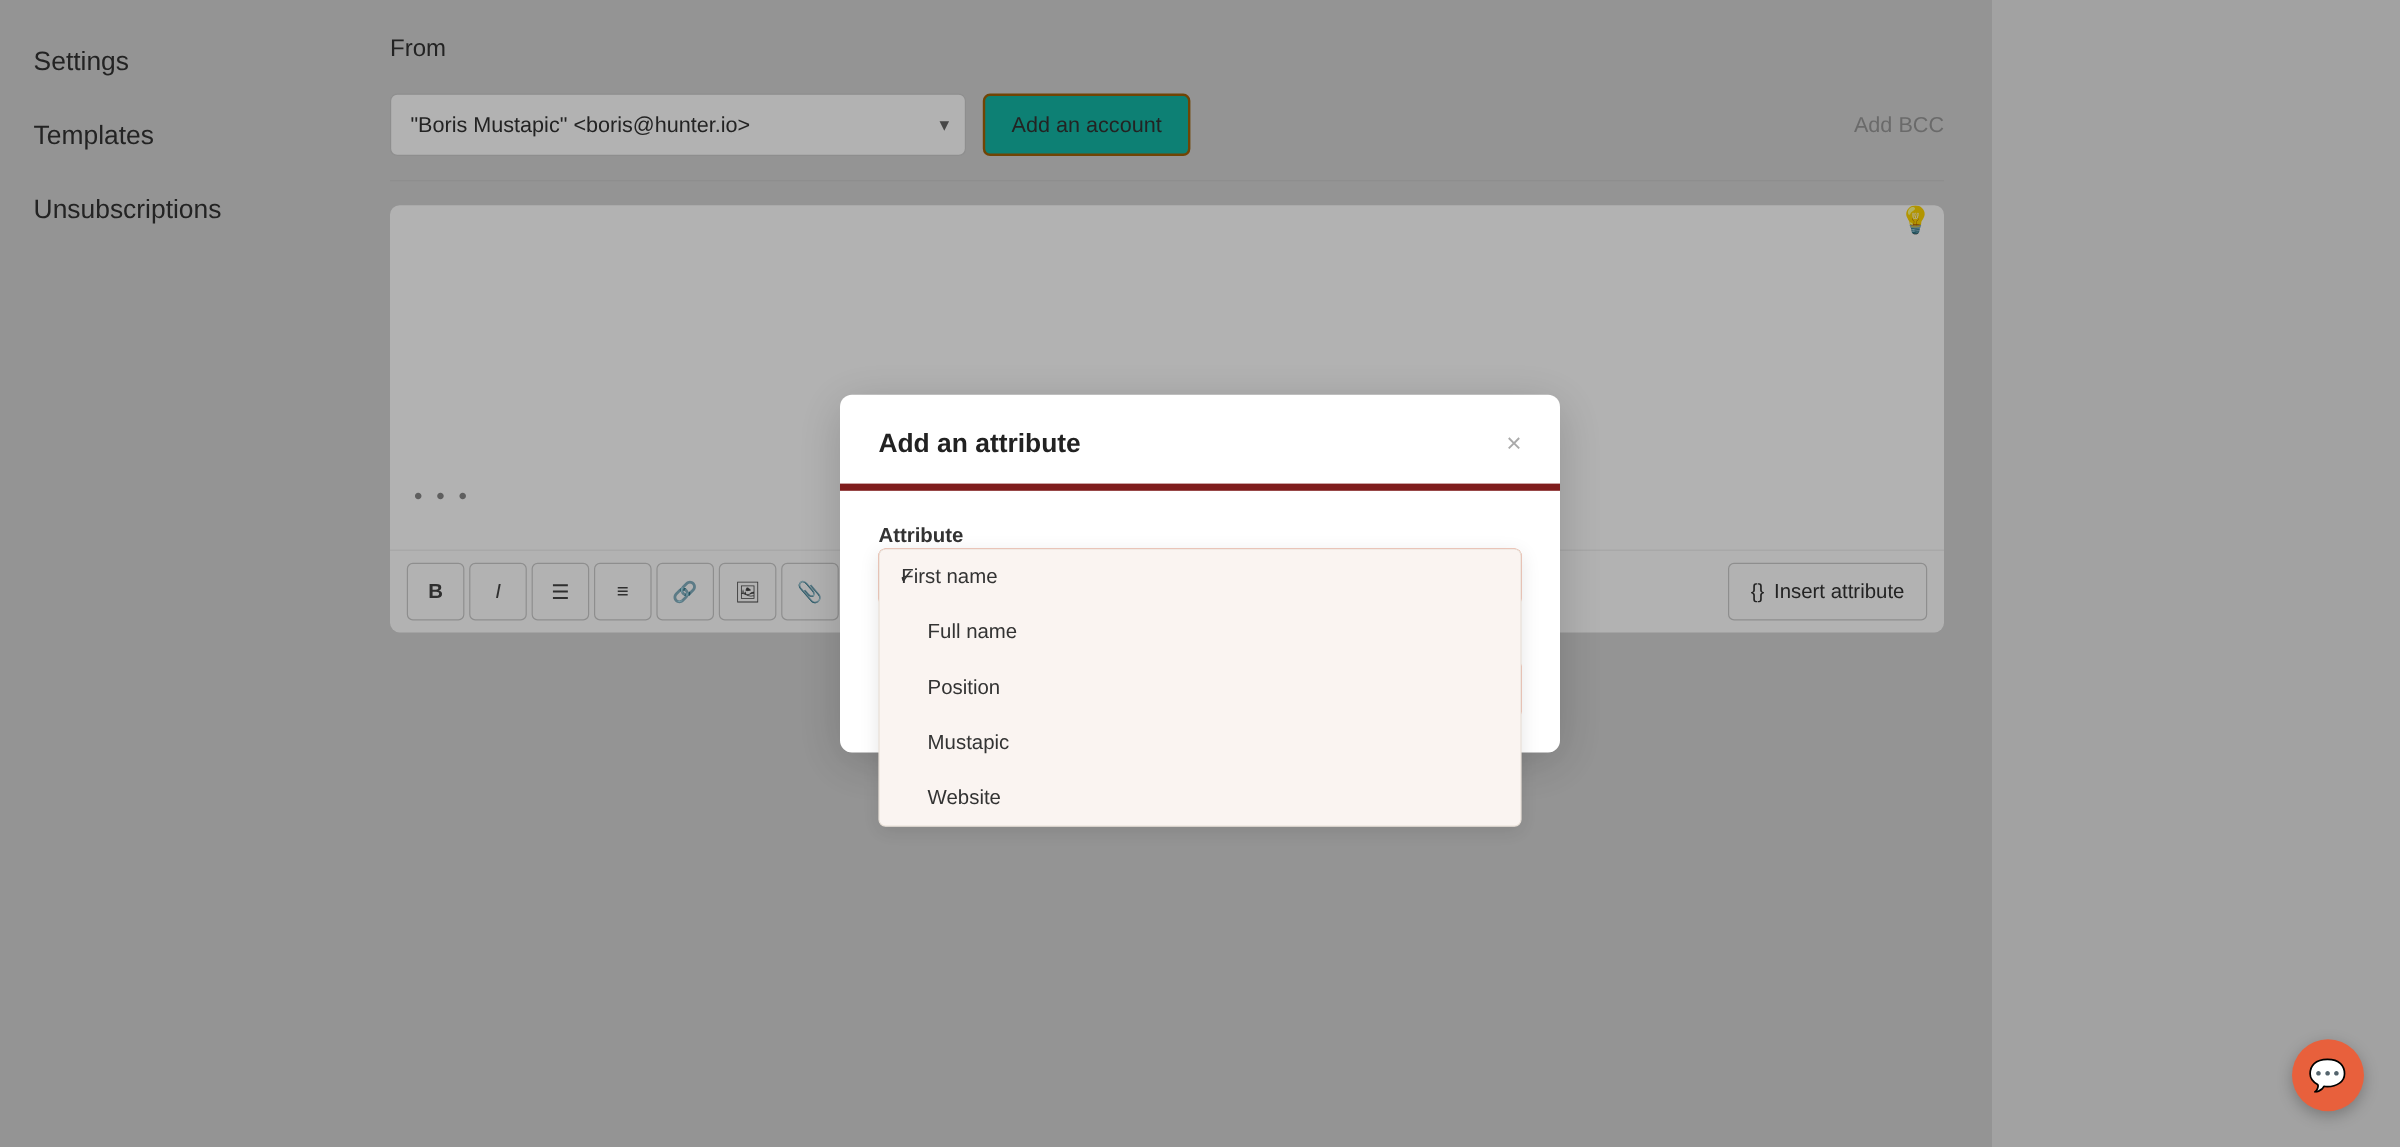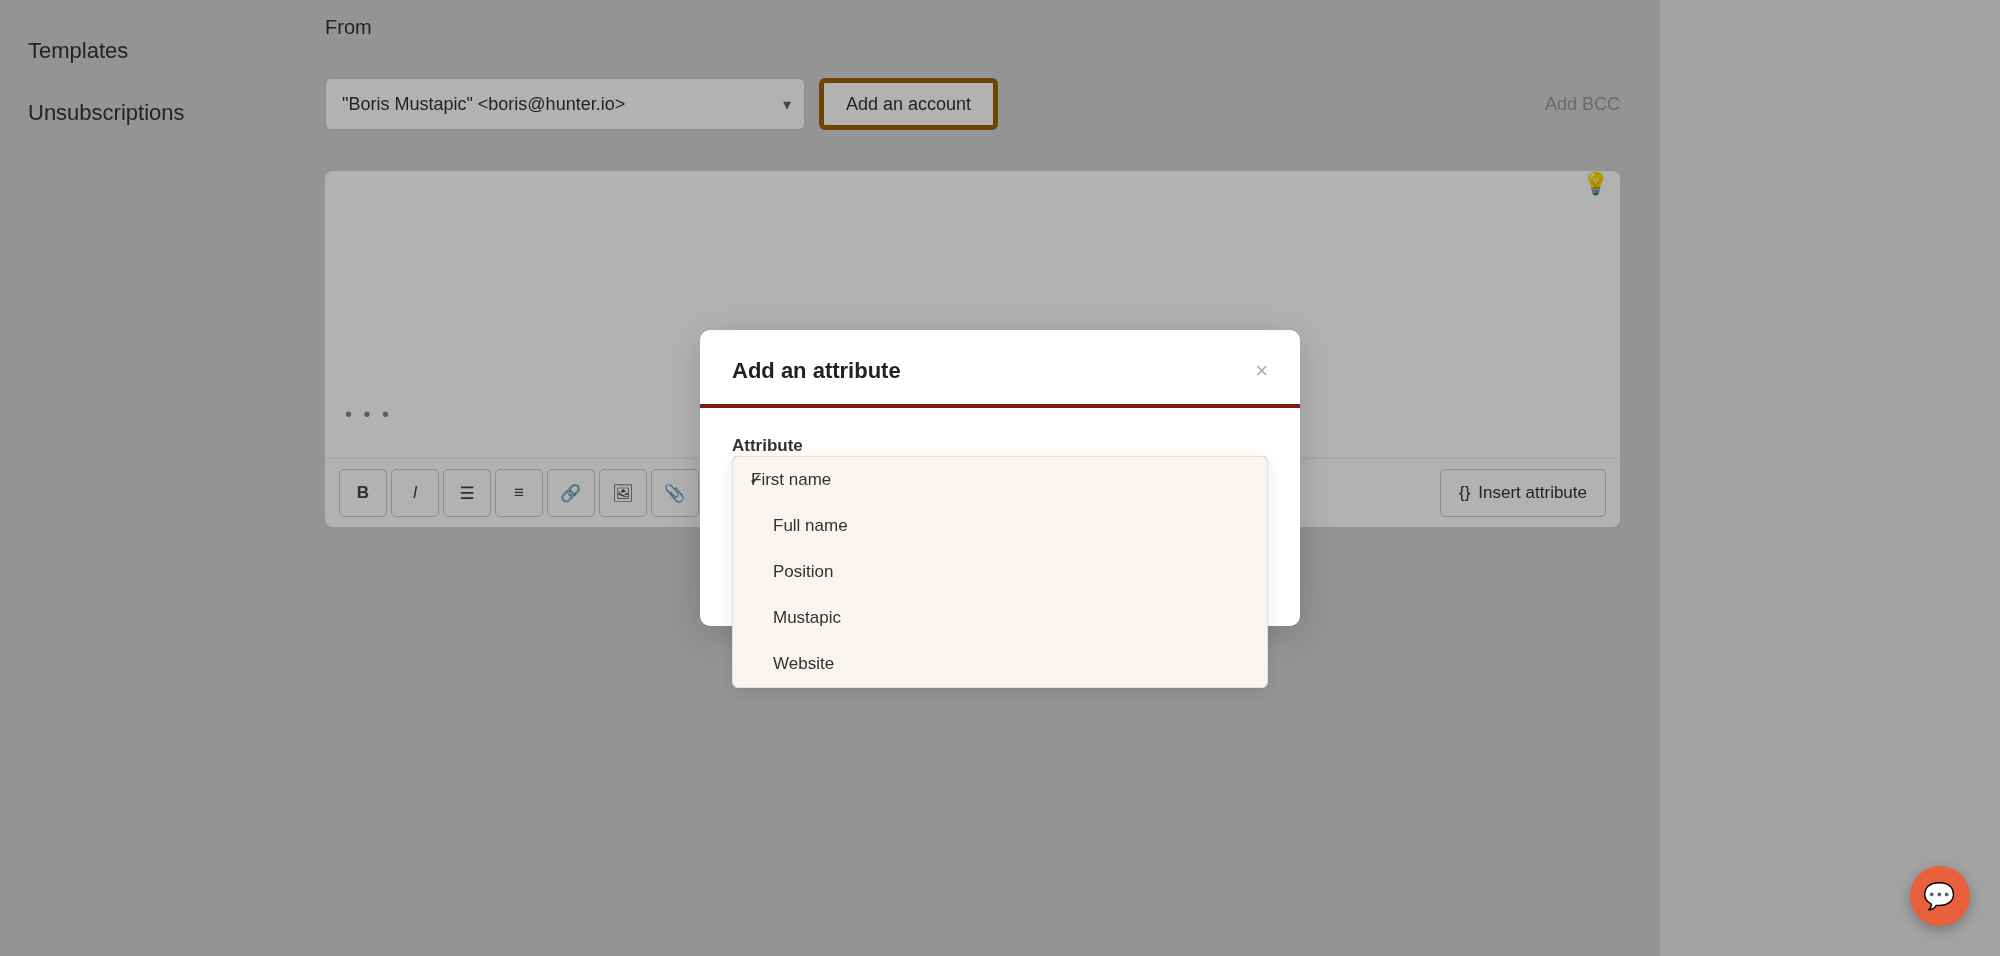--- a/index.html
+++ b/index.html
@@ -27,21 +27,21 @@
       font-size: 22px;
       color: #333;
       cursor: pointer;
       font-weight: 400;
     }
     .from-label {
       font-size: 20px;
       color: #333;
       font-weight: 500;
       position: absolute;
-      top: 16px;
+      top: 30px;
       left: 40px;
     }
     .from-row {
       display: flex;
       align-items: center;
       gap: 14px;
       margin-top: 50px;
     }
     .from-select {
       width: 480px;
@@ -66,23 +66,23 @@
       right: 14px;
       top: 50%;
       transform: translateY(-50%);
       color: #666;
       pointer-events: none;
       font-size: 16px;
     }
     .add-account-btn {
       height: 52px;
       padding: 0 22px;
-      border: 5px solid #a16207;
-      border-radius: 6px;
-      background: #ffffff;
+      border: 2px solid #a16207;
+      border-radius: 6px;
+      background: #14b8a6;
       font-size: 18px;
       color: #333;
       cursor: pointer;
       white-space: nowrap;
     }
     .add-bcc-link {
       margin-left: auto;
       font-size: 18px;
       color: #999;
       cursor: pointer;
@@ -181,21 +181,21 @@
       background: white;
       border-radius: 10px;
       width: 600px;
       box-shadow: 0 8px 40px rgba(0,0,0,0.18);
       overflow: visible;
       position: relative;
     }
 
     .modal-header {
       padding: 28px 32px 20px;
-      border-bottom: 4px solid #7f1d1d;
+      border-bottom: 6px solid #7f1d1d;
       display: flex;
       align-items: center;
       justify-content: space-between;
     }
     .modal-title {
       font-size: 22px;
       font-weight: 600;
       color: #222;
     }
     .modal-close {
@@ -345,20 +345,23 @@
       gap: 4px;
       padding: 10px 14px;
       border-top: 1px solid #eee;
       margin-top: 16px;
     }
   </style>
 </head>
 <body>
 
 <div class="sidebar">
+  <div class="sidebar-item">
+    <span>Settings</span>
+  </div>
   <div class="sidebar-item">
     <span>Templates</span>
   </div>
   <div class="sidebar-item">
     <span>Unsubscriptions</span>
   </div>
 </div>
 
 <div class="content-wrapper">
 

